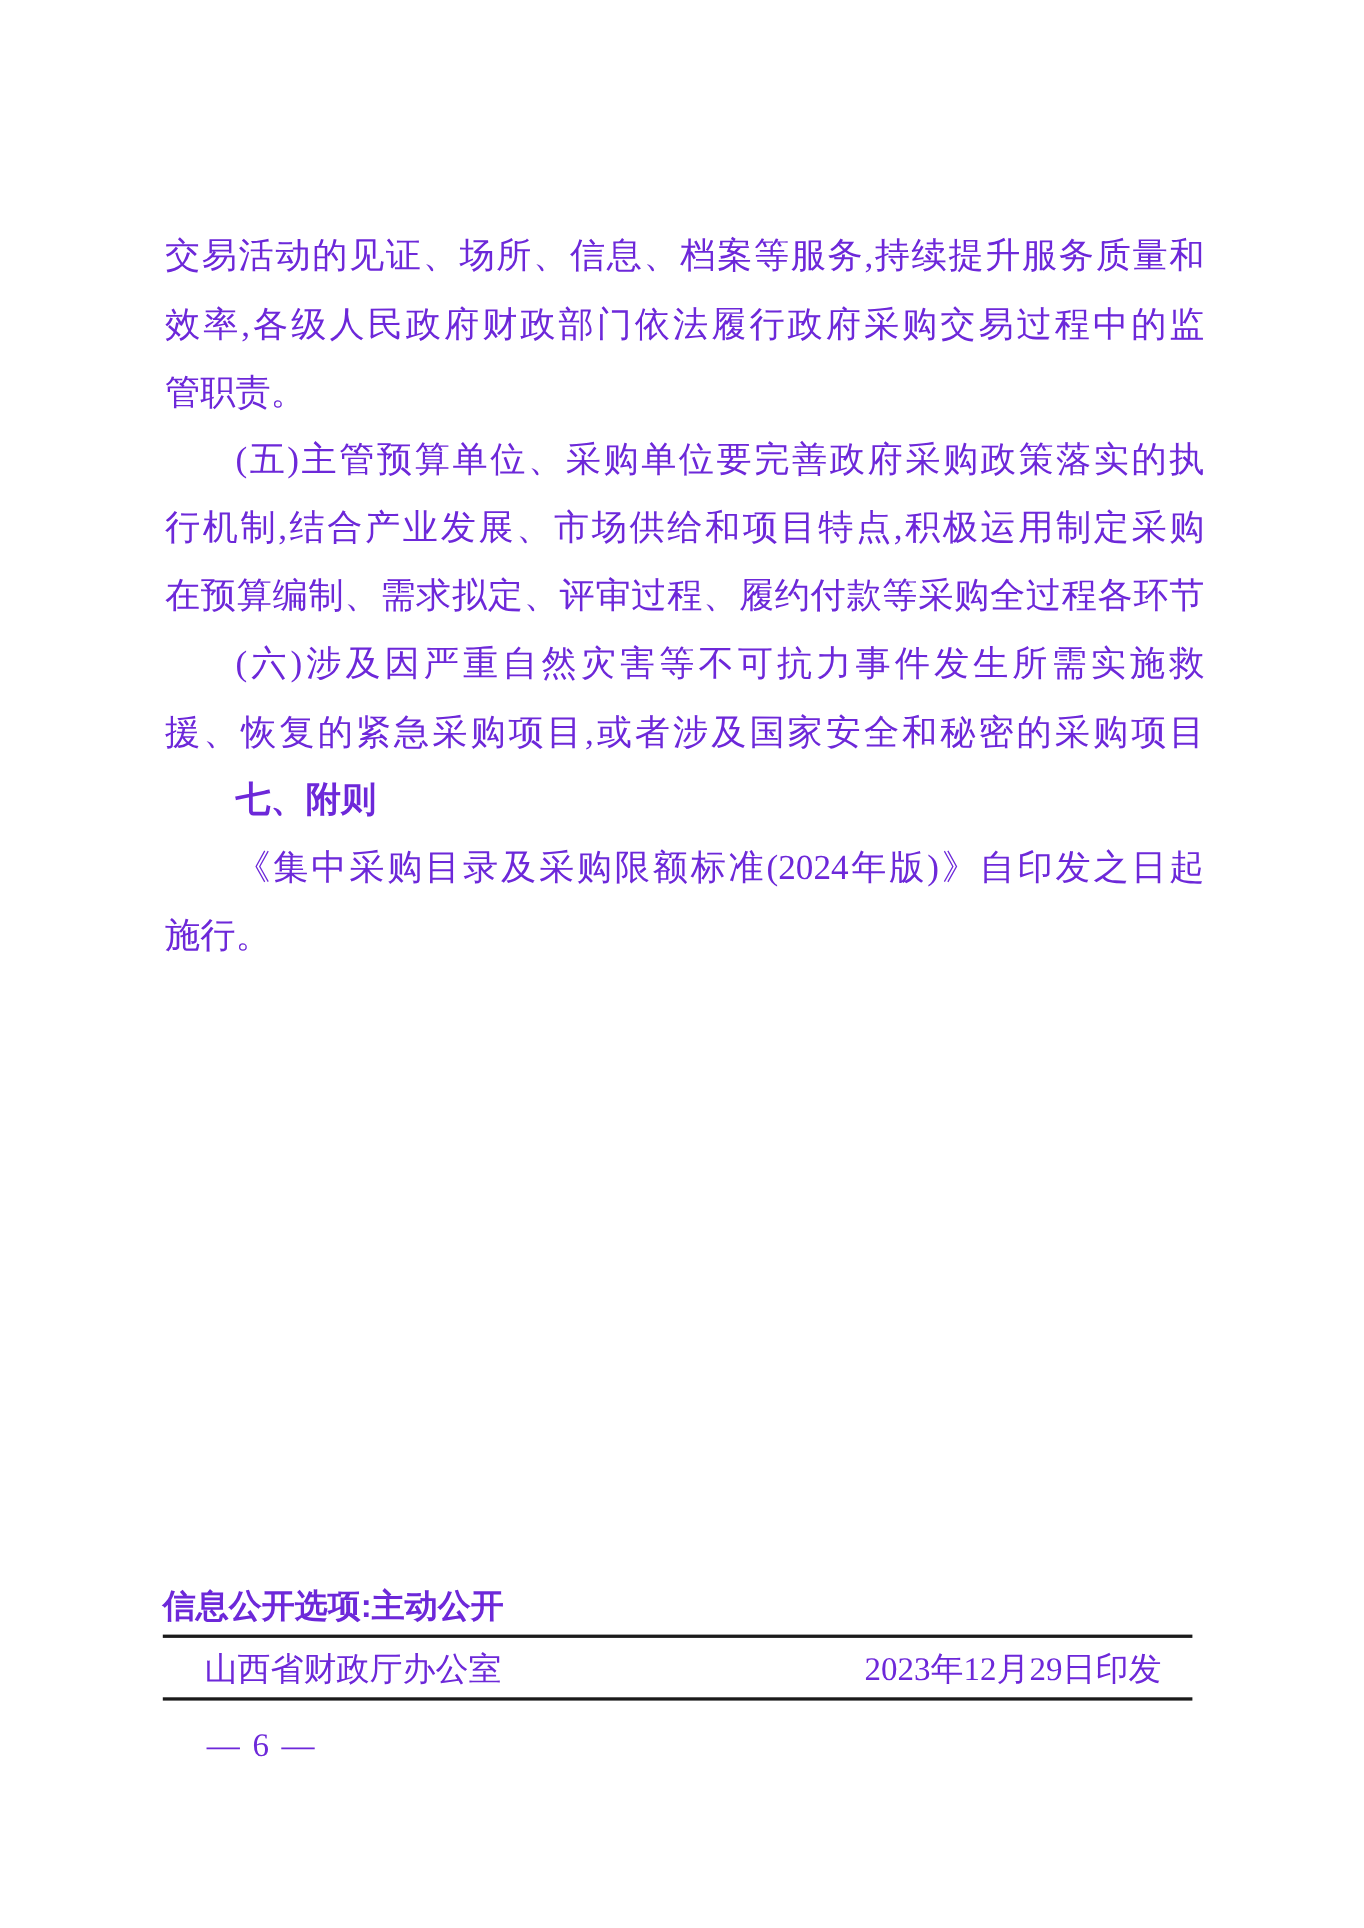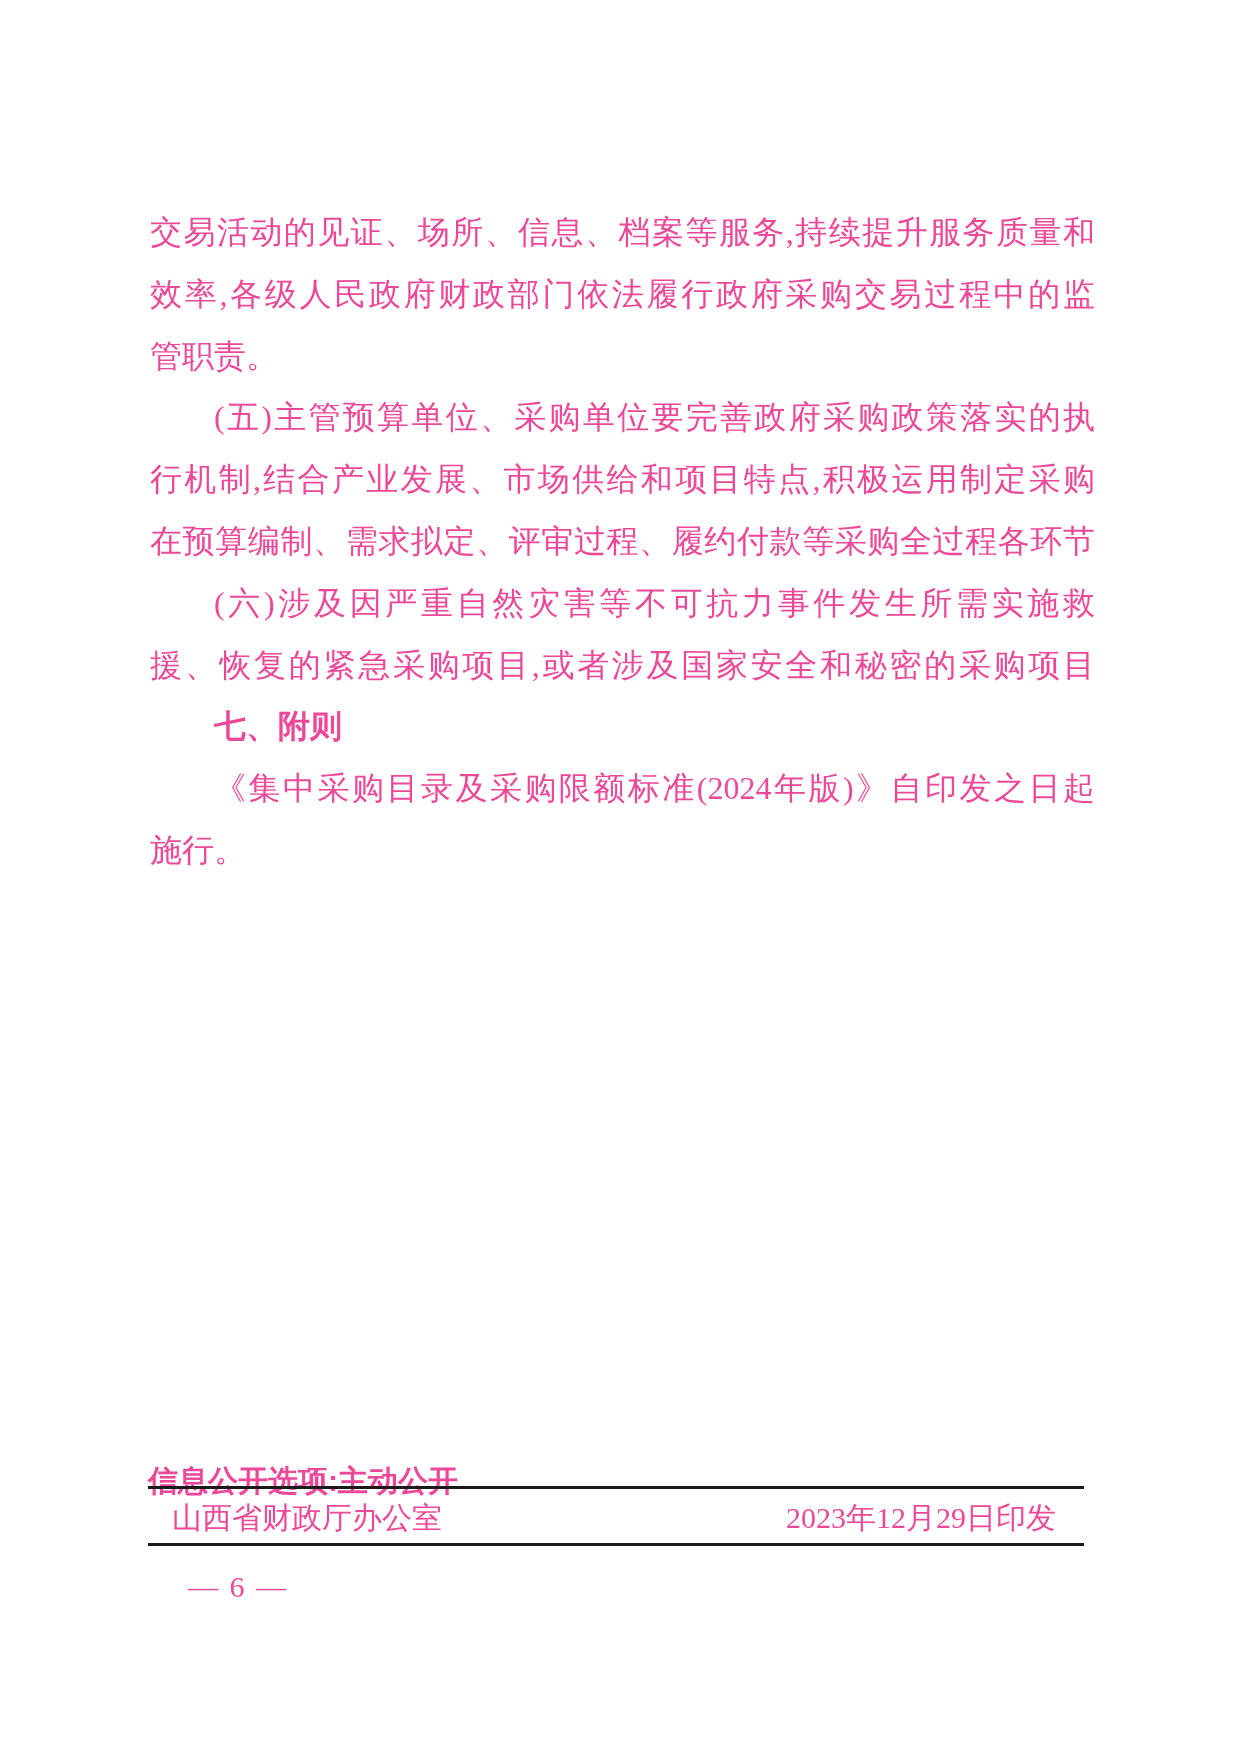--- a/index.html
+++ b/index.html
@@ -6,21 +6,21 @@
     margin: 0;
     padding: 0;
     background: #e8e8e8;
   }
   .page {
     position: relative;
     width: 1240px;
     height: 1753px;
     margin: 0 auto;
     background: #ffffff;
-    color: #ec4899;
+    color: #6d28d9;
     font-family: "Liberation Serif", "DejaVu Serif", serif;
     overflow: hidden;
   }
   .body-text {
     position: absolute;
     top: 202px;
     left: 150px;
     width: 945px;
     font-size: 32px;
   }
@@ -46,21 +46,20 @@
     text-align-last: left;
   }
   .disclosure {
     position: absolute;
     top: 1442px;
     left: 148px;
     font-size: 30px;
     line-height: 38px;
     font-weight: bold;
     font-family: "Liberation Sans", "DejaVu Sans", sans-serif;
-    margin-top: 20px;
   }
   .rule {
     position: absolute;
     left: 148px;
     width: 936px;
     height: 0;
     border-top: 3px solid #1a1a1a;
   }
   .rule-top { top: 1486px; }
   .rule-bottom { top: 1543px; }
@@ -68,21 +67,21 @@
     position: absolute;
     top: 1499px;
     left: 148px;
     width: 936px;
     display: flex;
     justify-content: space-between;
     align-items: center;
     font-size: 30px;
     line-height: 38px;
   }
-  .imprint-issuer { margin-left: 24px; }
+  .imprint-issuer { margin-left: 38px; }
   .imprint-date { margin-right: 28px; }
   .page-number {
     position: absolute;
     top: 1570px;
     left: 188px;
     font-size: 30px;
     line-height: 34px;
     letter-spacing: 2px;
   }
 </style>

